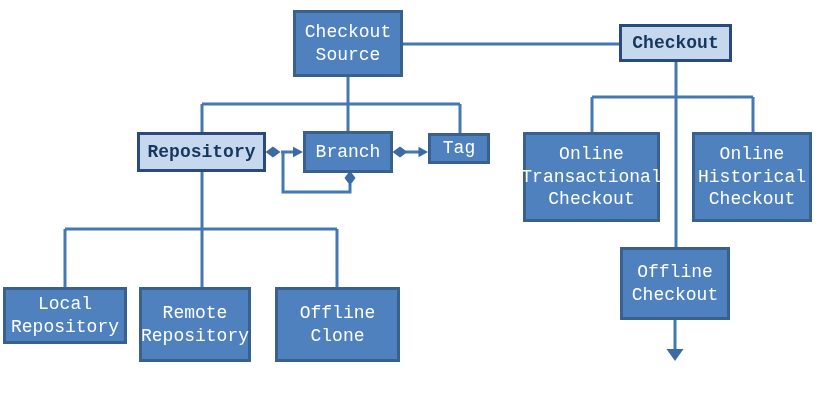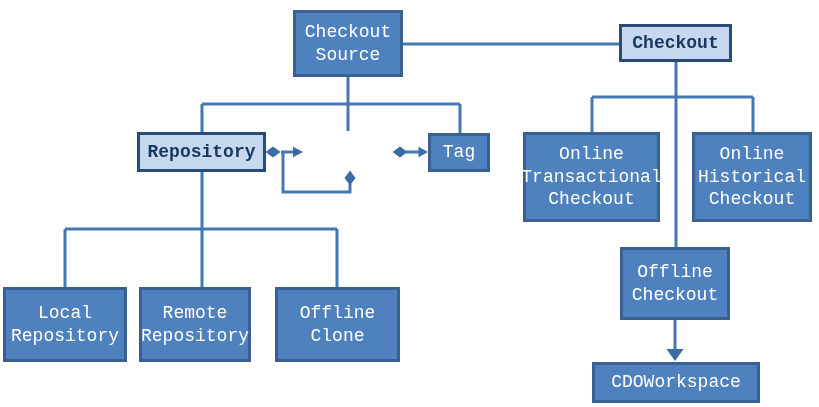--- a/index.html
+++ b/index.html
@@ -68,26 +68,29 @@
   </div>
 
   <div class="node light" style="left:619px;top:24px;width:113px;height:38px">
     <span class="lbl">Checkout</span>
   </div>
 
   <div class="node light" style="left:137px;top:132px;width:129px;height:40px">
     <span class="lbl">Repository</span>
   </div>
 
+  <div class="node dark" style="left:303px;top:131px;width:90px;height:42px">
+    <span class="lbl">Branch</span>
+  </div>
 
-  <div class="node dark" style="left:428px;top:133px;width:62px;height:39px">
+  <div class="node dark" style="left:428px;top:133px;width:62px;height:31px">
     <span class="lbl">Tag</span>
   </div>
 
-  <div class="node dark" style="left:3px;top:287px;width:124px;height:75px">
+  <div class="node dark" style="left:3px;top:287px;width:124px;height:57px">
     <span class="lbl">Local
 Repository</span>
   </div>
 
   <div class="node dark" style="left:139px;top:287px;width:112px;height:75px">
     <span class="lbl">Remote
 Repository</span>
   </div>
 
   <div class="node dark" style="left:275px;top:287px;width:125px;height:75px">
@@ -105,17 +108,14 @@
     <span class="lbl">Online
 Historical
 Checkout</span>
   </div>
 
   <div class="node dark" style="left:620px;top:247px;width:110px;height:73px">
     <span class="lbl">Offline
 Checkout</span>
   </div>
 
-  <div class="node dark" style="left:592px;top:362px;width:168px;height:41px">
-    <span class="lbl">CDOWorkspace</span>
-  </div>
 
 </div>
 
 </body></html>

